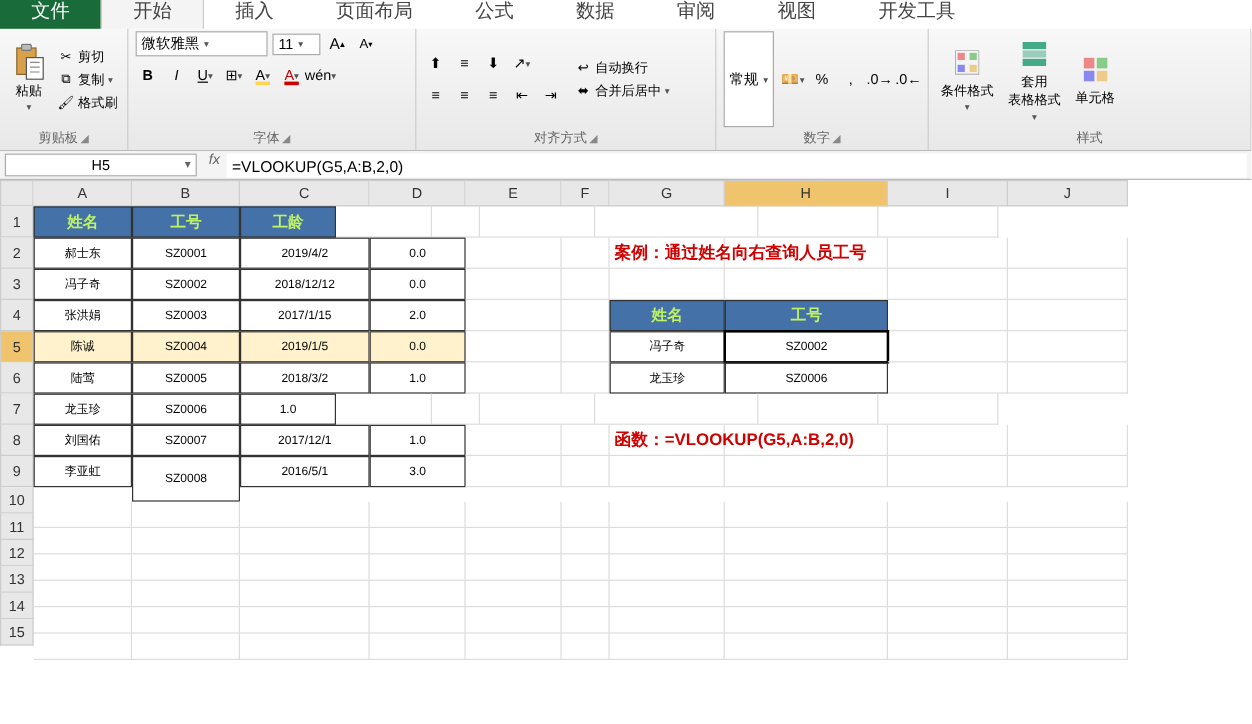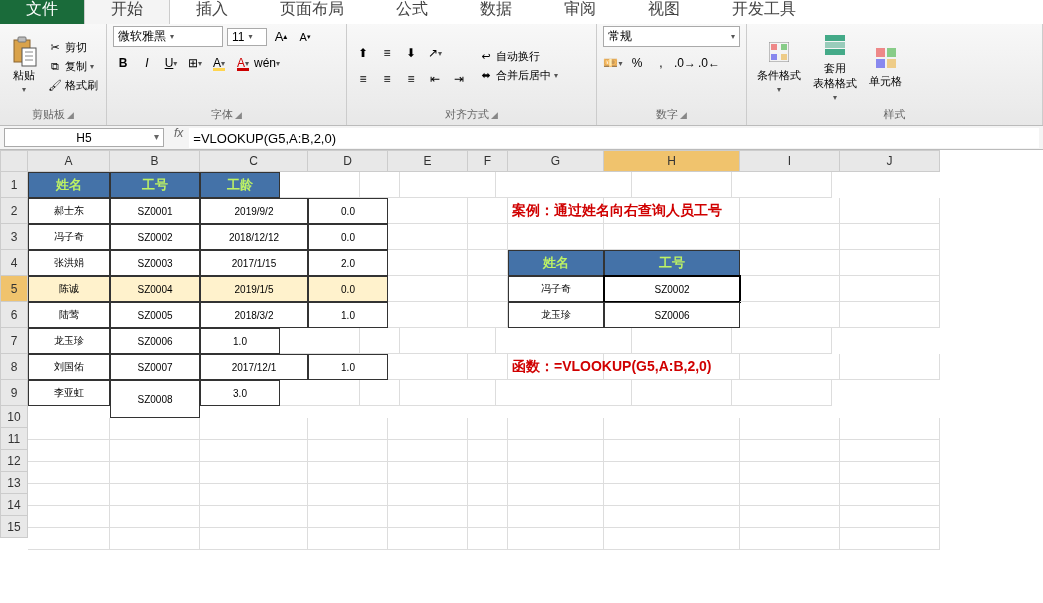--- a/index.html
+++ b/index.html
@@ -180,21 +180,21 @@
           </div>
       </div>
     </div>
     <div class="rg-label-row">
         <span class="ribbon-group-label">对齐方式</span>
         <span class="dialog-launcher">◢</span>
       </div>
   </div>
 
   <div class="ribbon-group" style="min-width:150px">
-    <div class="ribbon-group-body" style="flex-direction:column;align-items:stretch;gap:6px">
+    <div class="ribbon-group-body" style="align-items:stretch;gap:6px">
       <div class="dropdown">
           <span>常规</span>
           <span class="caret" style="margin-left:auto">▾</span>
         </div>
       <div class="font-row">
         <span class="icon-btn">💴<span class="caret">▾</span></span>
         <span class="icon-btn">%</span>
         <span class="icon-btn">,</span>
         <span class="icon-btn">.0→</span>
         <span class="icon-btn">.0←</span>
@@ -299,21 +299,21 @@
           <div class="cell" style="width: 80px; height: 26px;"></div>
           <div class="cell" style="width: 40px; height: 26px;"></div>
           <div class="cell" style="width: 96px; height: 26px;"></div>
           <div class="cell" style="width: 136px; height: 26px;"></div>
           <div class="cell" style="width: 100px; height: 26px;"></div>
           <div class="cell" style="width: 100px; height: 26px;"></div>
         </div>
         <div class="grid-row">
           <div class="cell tbl-cell" style="width: 82px; height: 26px;">郝士东</div>
           <div class="cell tbl-cell" style="width: 90px; height: 26px;">SZ0001</div>
-          <div class="cell tbl-cell" style="width: 108px; height: 26px;">2019/9/2</div>
+          <div class="cell tbl-cell" style="width: 108px; height: 26px;">2019/4/2</div>
           <div class="cell tbl-cell" style="width: 80px; height: 26px;">0.0</div>
           <div class="cell" style="width: 80px; height: 26px;"></div>
           <div class="cell" style="width: 40px; height: 26px;"></div>
           <div class="cell red-text" style="width: 96px; height: 26px; overflow: visible;">案例：通过姓名向右查询人员工号</div>
           <div class="cell" style="width: 136px; height: 26px;"></div>
           <div class="cell" style="width: 100px; height: 26px;"></div>
           <div class="cell" style="width: 100px; height: 26px;"></div>
         </div>
         <div class="grid-row">
           <div class="cell tbl-cell" style="width: 82px; height: 26px;">冯子奇</div>
@@ -382,20 +382,21 @@
           <div class="cell" style="width: 80px; height: 26px;"></div>
           <div class="cell" style="width: 40px; height: 26px;"></div>
           <div class="cell red-text" style="width: 96px; height: 26px; overflow: visible;">函数：=VLOOKUP(G5,A:B,2,0)</div>
           <div class="cell" style="width: 136px; height: 26px;"></div>
           <div class="cell" style="width: 100px; height: 26px;"></div>
           <div class="cell" style="width: 100px; height: 26px;"></div>
         </div>
         <div class="grid-row">
           <div class="cell tbl-cell" style="width: 82px; height: 26px;">李亚虹</div>
           <div class="cell tbl-cell" style="width: 90px; height: 38px;">SZ0008</div>
+          <div class="cell tbl-cell" style="width: 108px; height: 26px;">2016/5/1</div>
           <div class="cell tbl-cell" style="width: 80px; height: 26px;">3.0</div>
           <div class="cell" style="width: 80px; height: 26px;"></div>
           <div class="cell" style="width: 40px; height: 26px;"></div>
           <div class="cell" style="width: 96px; height: 26px;"></div>
           <div class="cell" style="width: 136px; height: 26px;"></div>
           <div class="cell" style="width: 100px; height: 26px;"></div>
           <div class="cell" style="width: 100px; height: 26px;"></div>
         </div>
         <div class="grid-row">
           <div class="cell" style="width: 82px; height: 22px;"></div>

